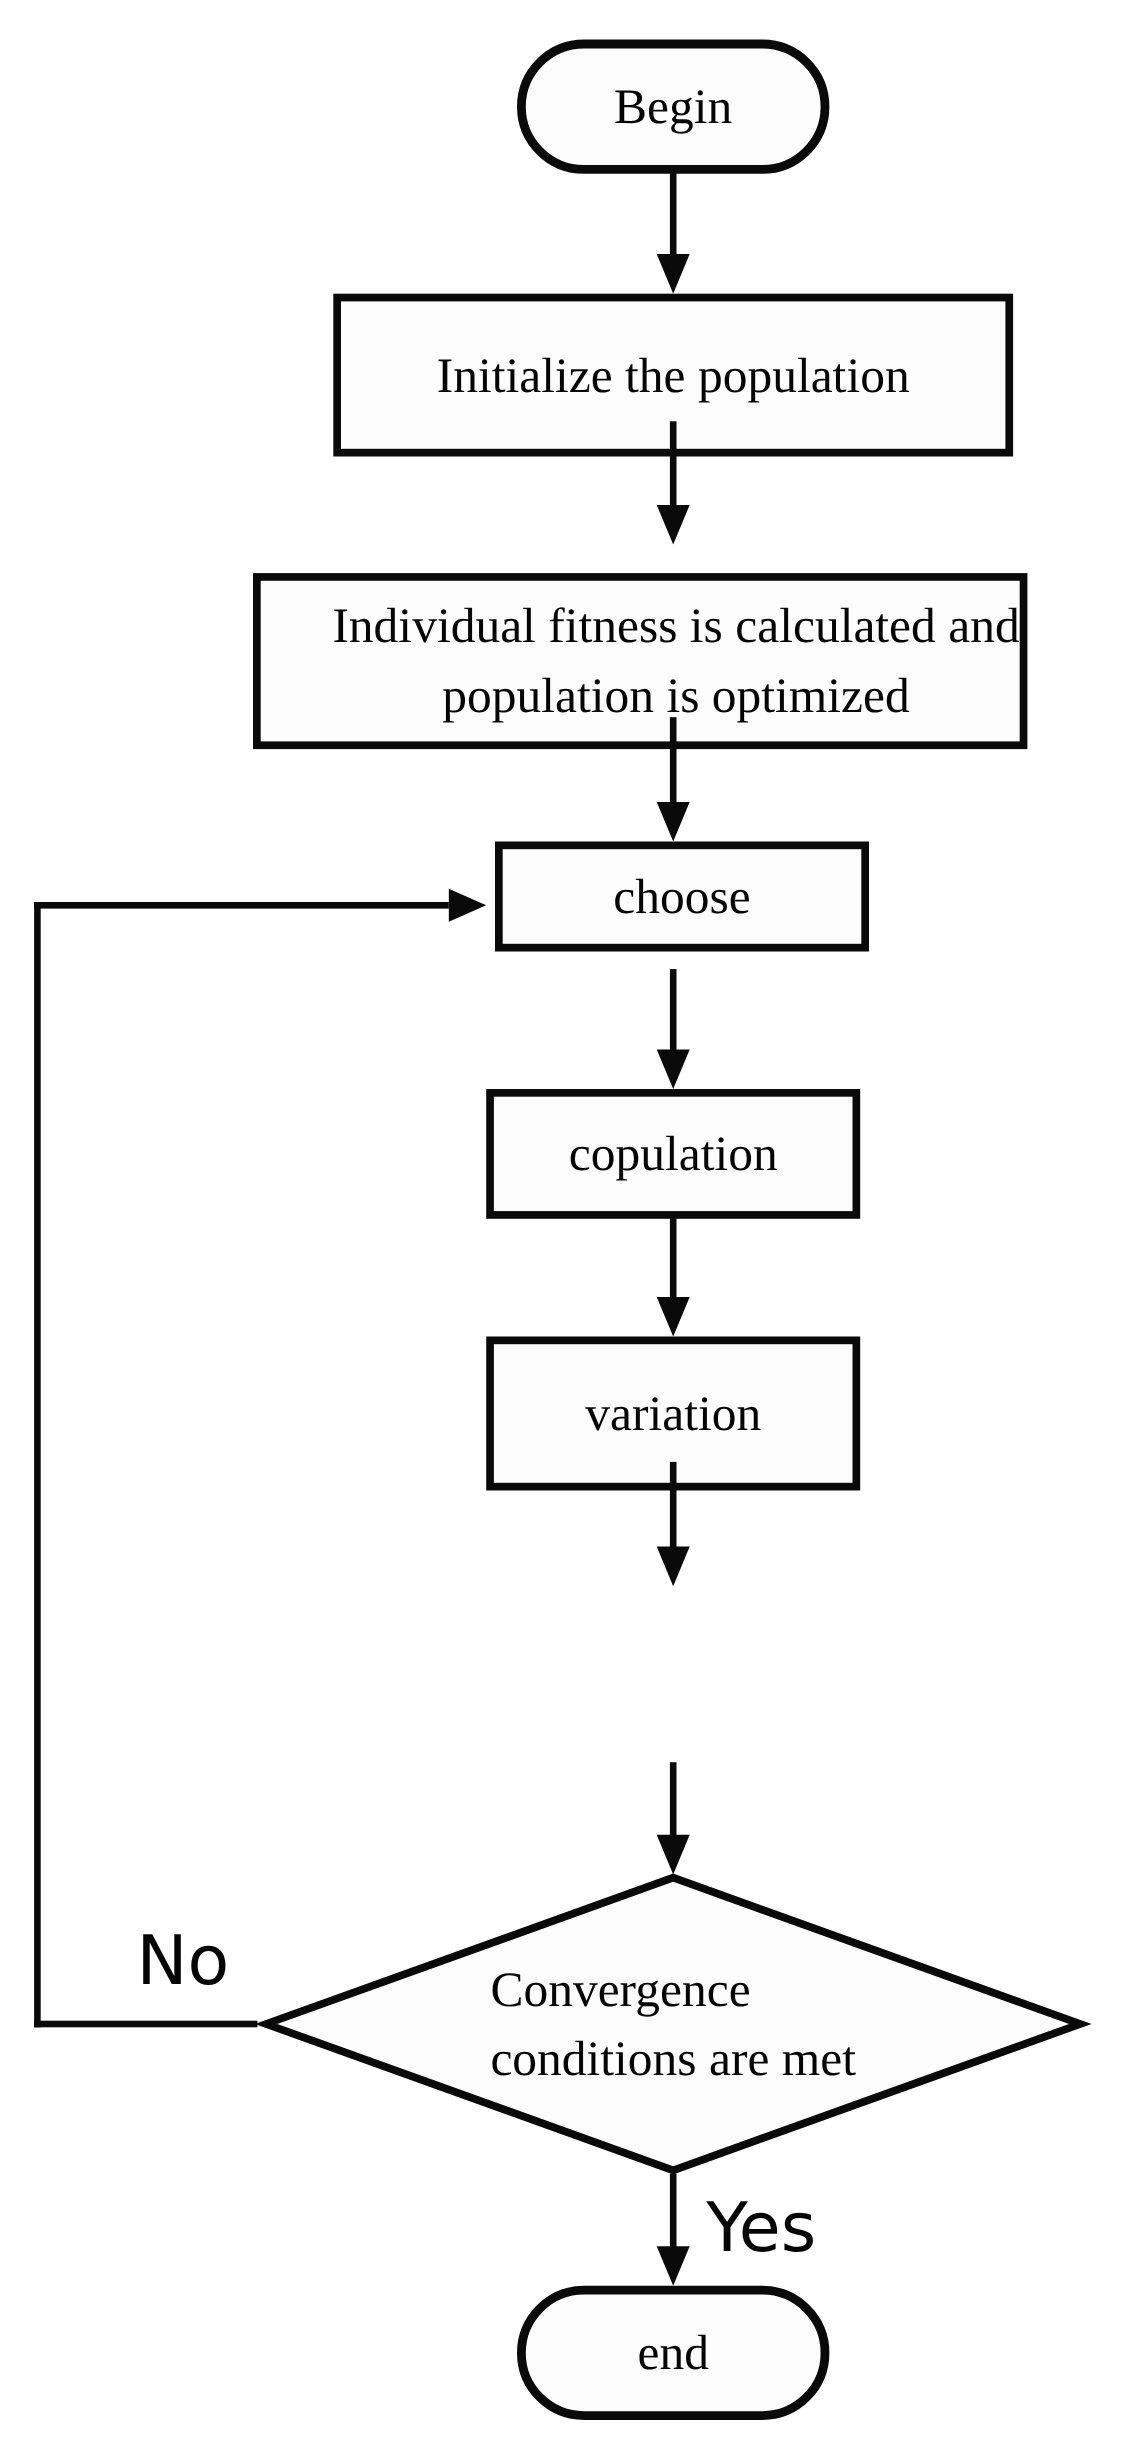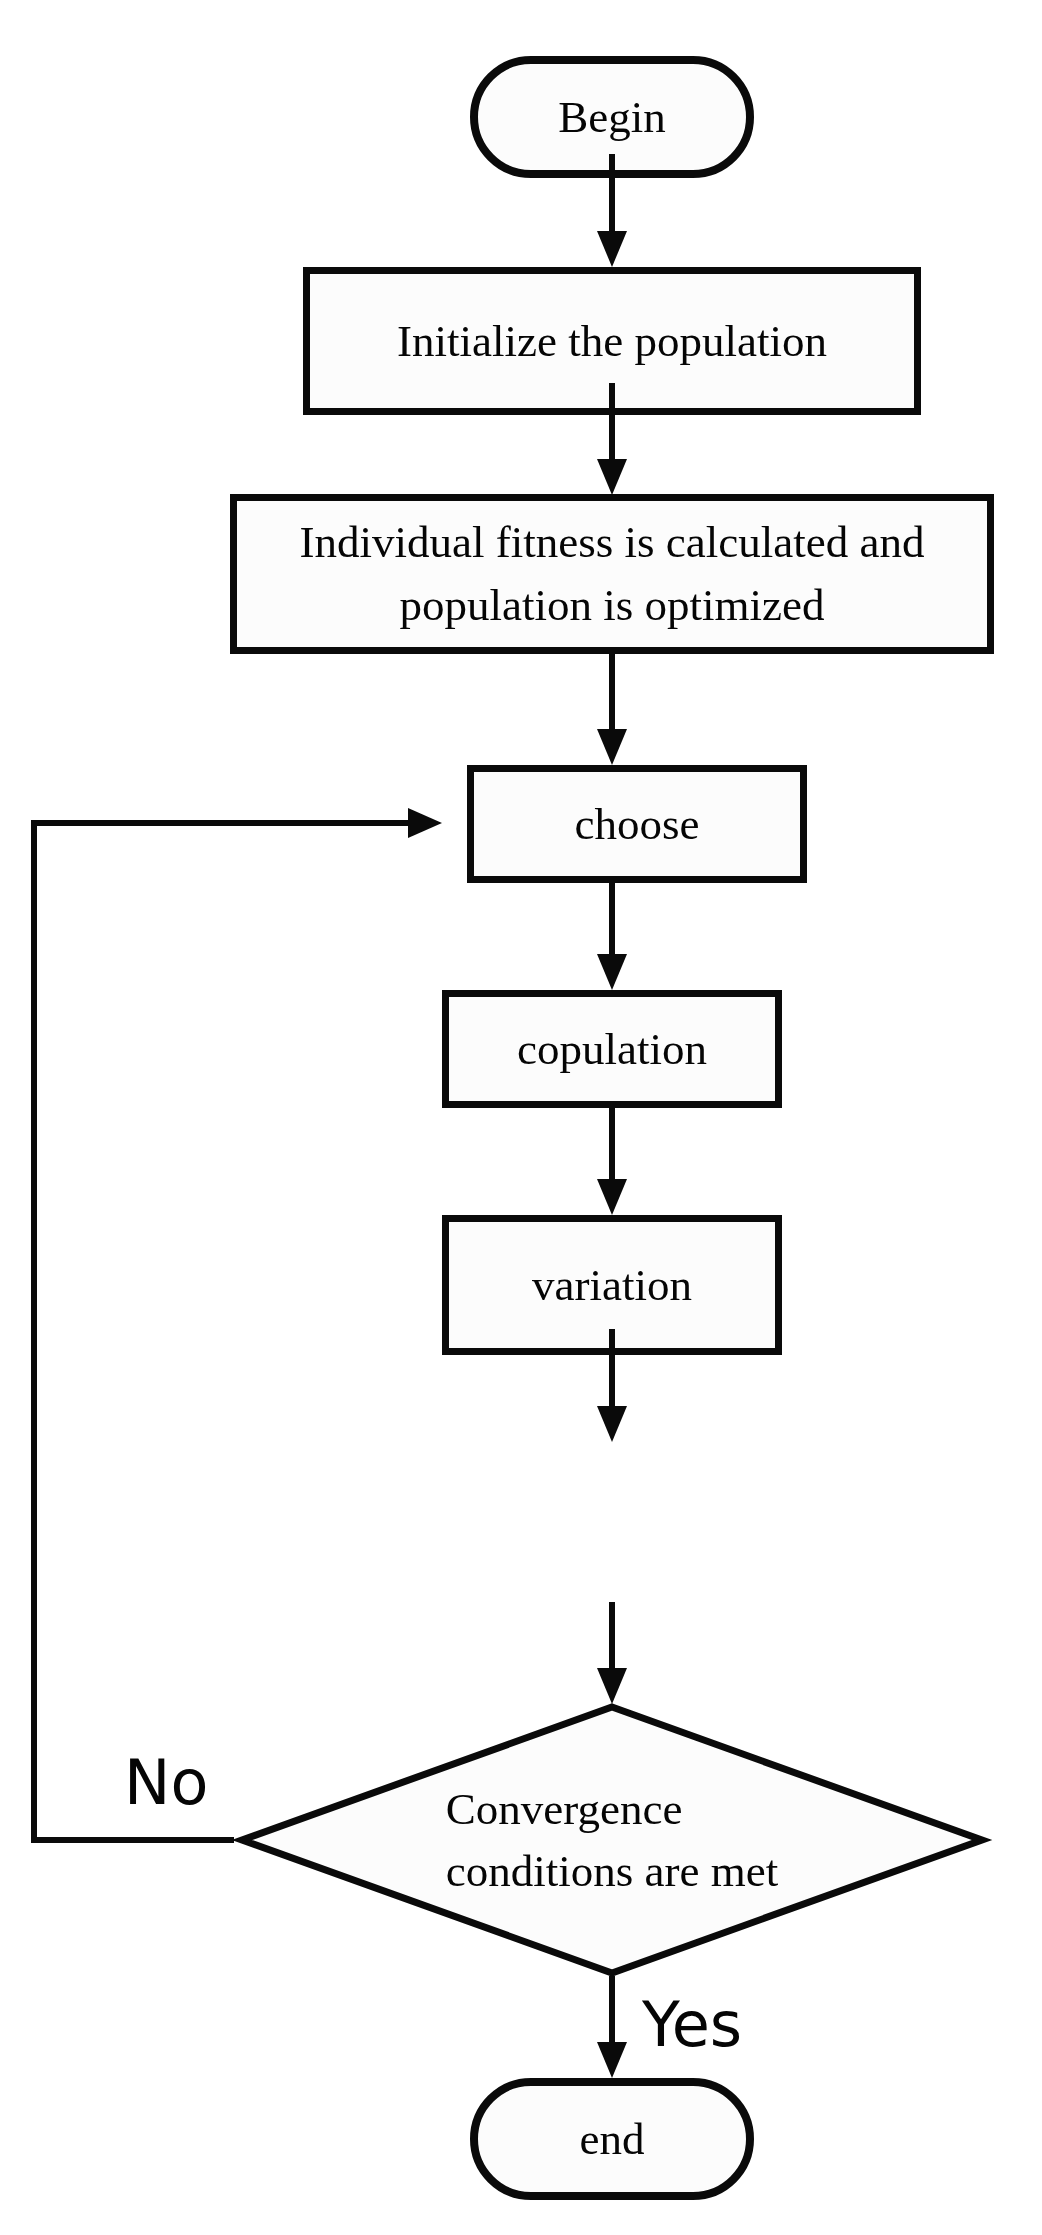--- a/index.html
+++ b/index.html
@@ -67,43 +67,43 @@
     color: #050505;
     line-height: 1;
   }
   svg { display: block; overflow: visible; }
 </style>
 </head>
 <body>
 
 <div class="canvas">
 
-  <div class="node terminator" style="left:470px; top:36px; width:284px; height:122px;margin-top:20px;">
+  <div class="node terminator" style="left:470px; top:36px; width:284px; height:122px;">
     <span>Begin</span>
   </div>
 
   <div class="vline" style="left:609px; top:154px; width:6px; height:78px;"></div>
   <div class="ah-down" style="left:597px; top:231px;"></div>
 
   <div class="node" style="left:303px; top:267px; width:618px; height:148px;">
     <span>Initialize the population</span>
   </div>
 
   <div class="vline" style="left:609px; top:383px; width:6px; height:78px;"></div>
   <div class="ah-down" style="left:597px; top:459px;"></div>
 
-  <div class="node" style="left:230px; top:494px; width:764px; height:160px;">
+  <div class="node" style="left:230px; top:521px; width:704px; height:160px;justify-content:flex-end;">
     <span>Individual fitness is calculated and
 population is optimized</span>
   </div>
 
   <div class="vline" style="left:609px; top:652px; width:6px; height:79px;"></div>
   <div class="ah-down" style="left:597px; top:729px;"></div>
 
-  <div class="node" style="left:467px; top:765px; width:340px; height:118px;align-items:center;">
+  <div class="node" style="left:450px; top:765px; width:340px; height:100px;align-items:center;">
     <span>choose</span>
   </div>
 
   <div class="vline" style="left:609px; top:881px; width:6px; height:75px;"></div>
   <div class="ah-down" style="left:597px; top:954px;"></div>
 
   <div class="node" style="left:442px; top:990px; width:340px; height:118px;">
     <span>copulation</span>
   </div>
 

